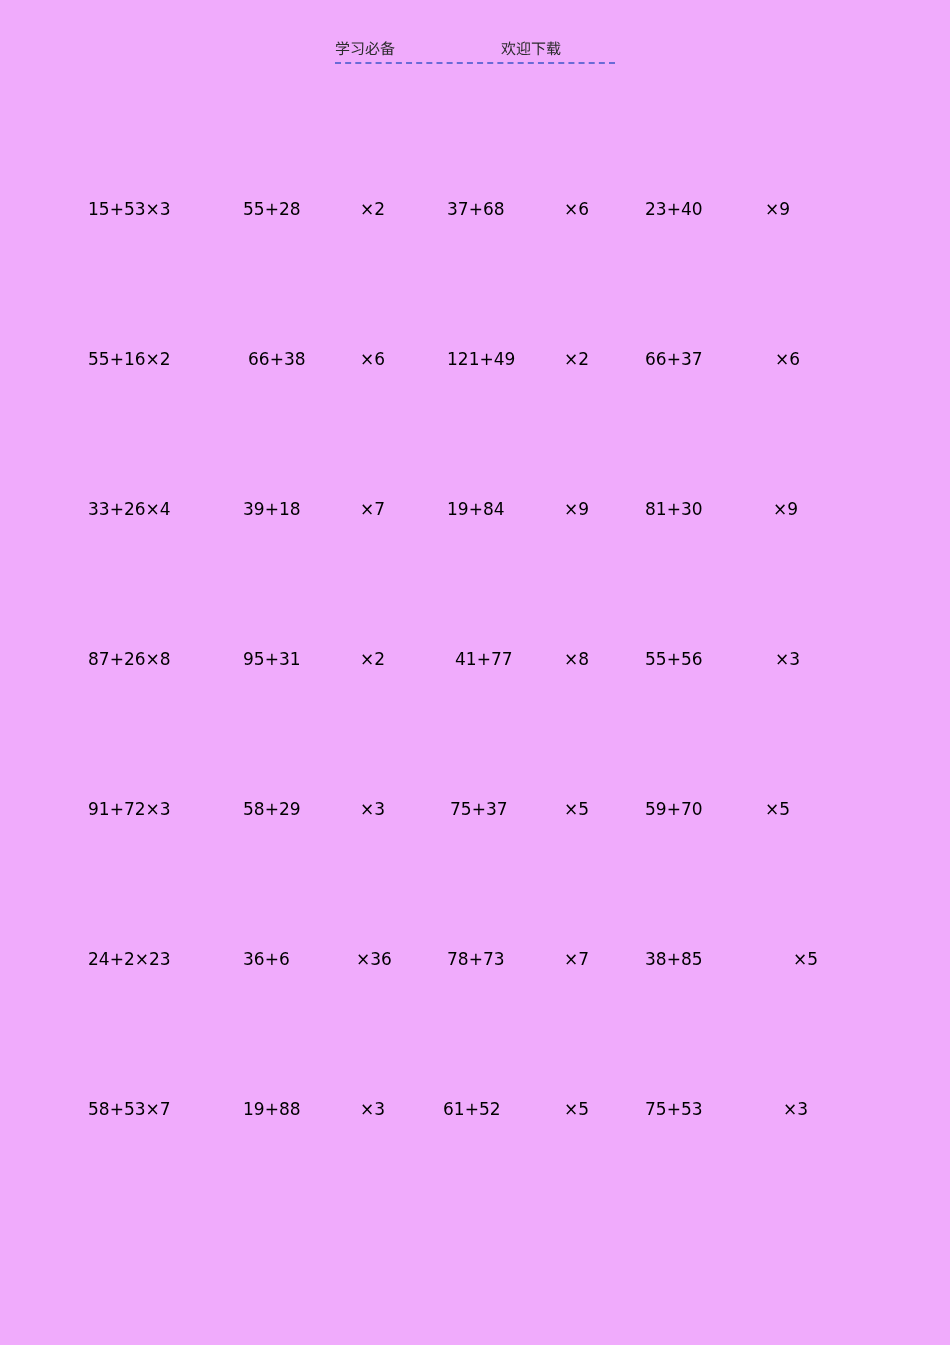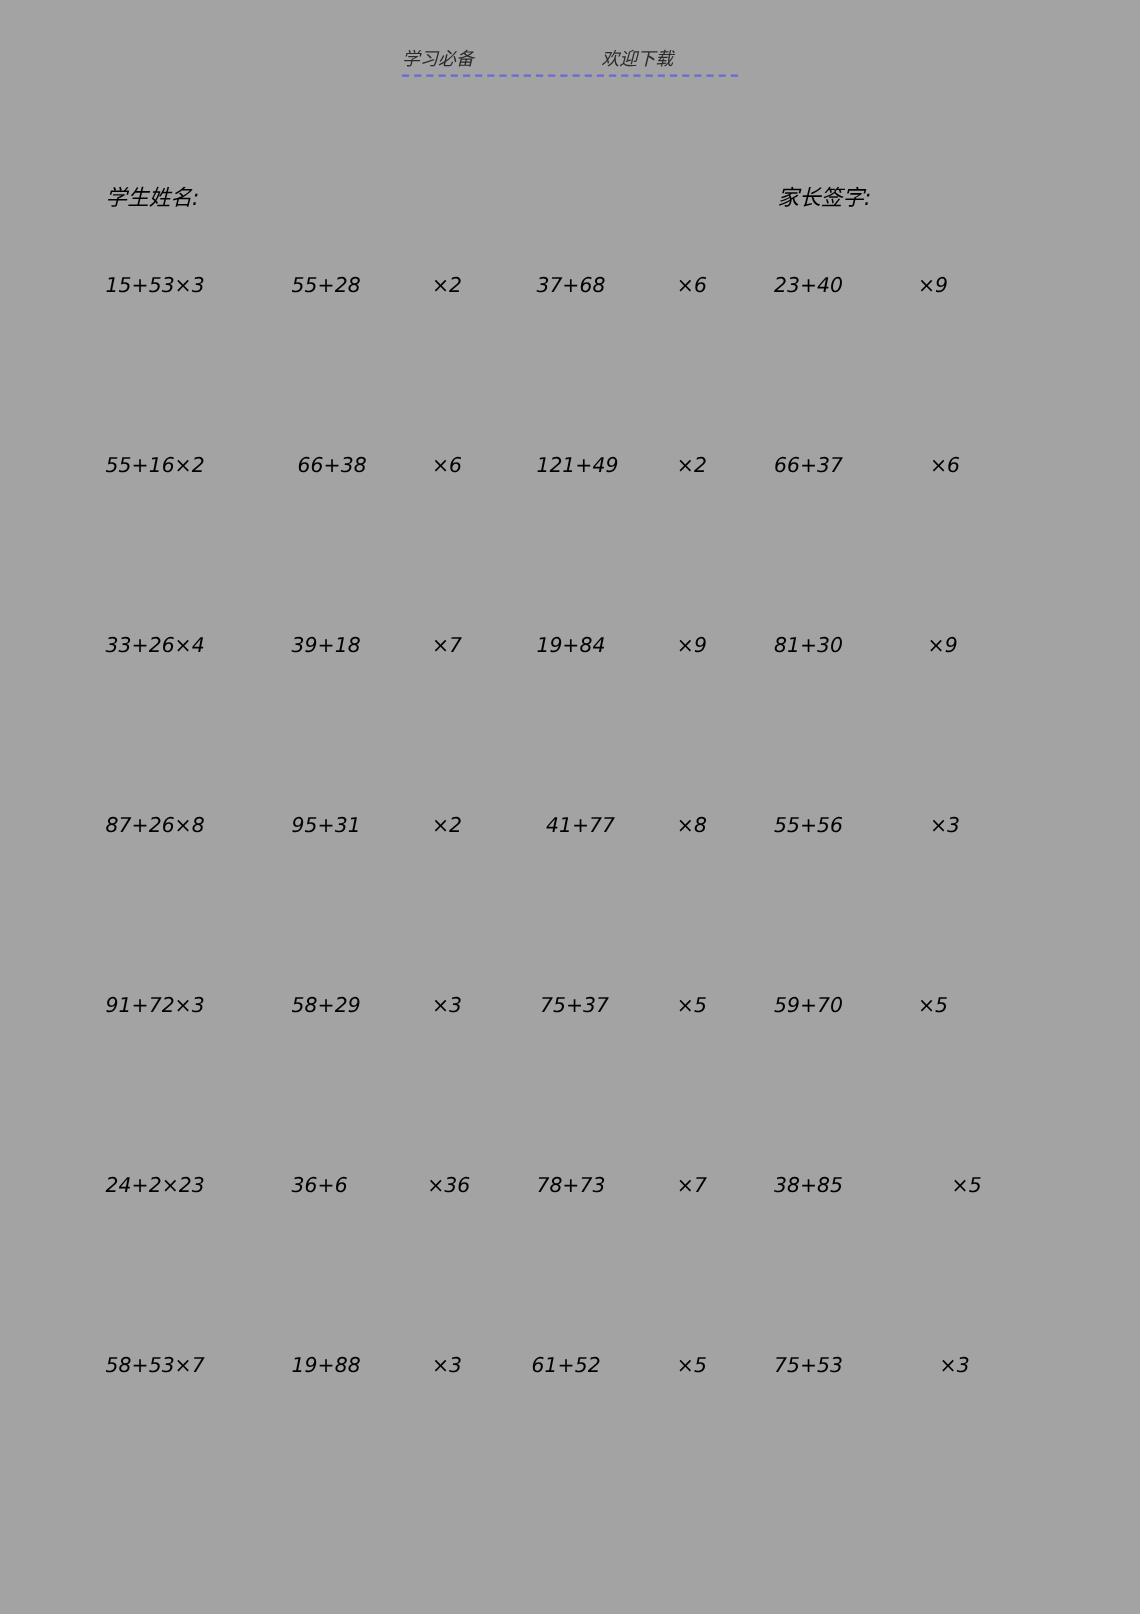--- a/index.html
+++ b/index.html
@@ -10,24 +10,23 @@
   }
   body {
     font-family: "Liberation Serif", "DejaVu Serif", serif;
     color: #000000;
   }
   .page {
     position: relative;
     width: 950px;
     height: 1345px;
     margin: 0 auto;
-    background: #a3a3a3;
+    background: #f0abfc;
     overflow: hidden;
     box-sizing: border-box;
-    font-style: italic;
   }
 
   
   .header-band {
     position: absolute;
     left: 0;
     top: 38px;
     width: 950px;
     height: 34px;
   }
@@ -91,21 +90,20 @@
   }
   .name-student { left: 88px; }
   .name-parent  { left: 648px; }
 
   
   .problems {
     position: absolute;
     left: 0;
     top: 196px;
     width: 950px;
-    margin-top: 29px;
   }
   .problem-row {
     position: relative;
     height: 150px;
     width: 950px;
   }
   .cell {
     position: absolute;
     top: 0;
     font-family: "DejaVu Sans", "Liberation Sans", sans-serif;
@@ -143,24 +141,20 @@
 
   <div class="header-band">
     <div class="header-inner">
       <span class="header-text header-left">学习必备</span>
       <span class="header-text header-right">欢迎下载</span>
       <div class="header-rule"></div>
     </div>
   </div>
 
 
-  <div class="name-row">
-    <span class="name-field name-student">学生姓名:</span>
-    <span class="name-field name-parent">家长签字:</span>
-  </div>
 
   <div class="problems">
 
     <div class="problem-row row-1">
       <span class="cell c0">15+53×3</span>
       <span class="cell c1">55+28</span>
       <span class="cell c2">×2</span>
       <span class="cell c3">37+68</span>
       <span class="cell c4">×6</span>
       <span class="cell c5">23+40</span>

